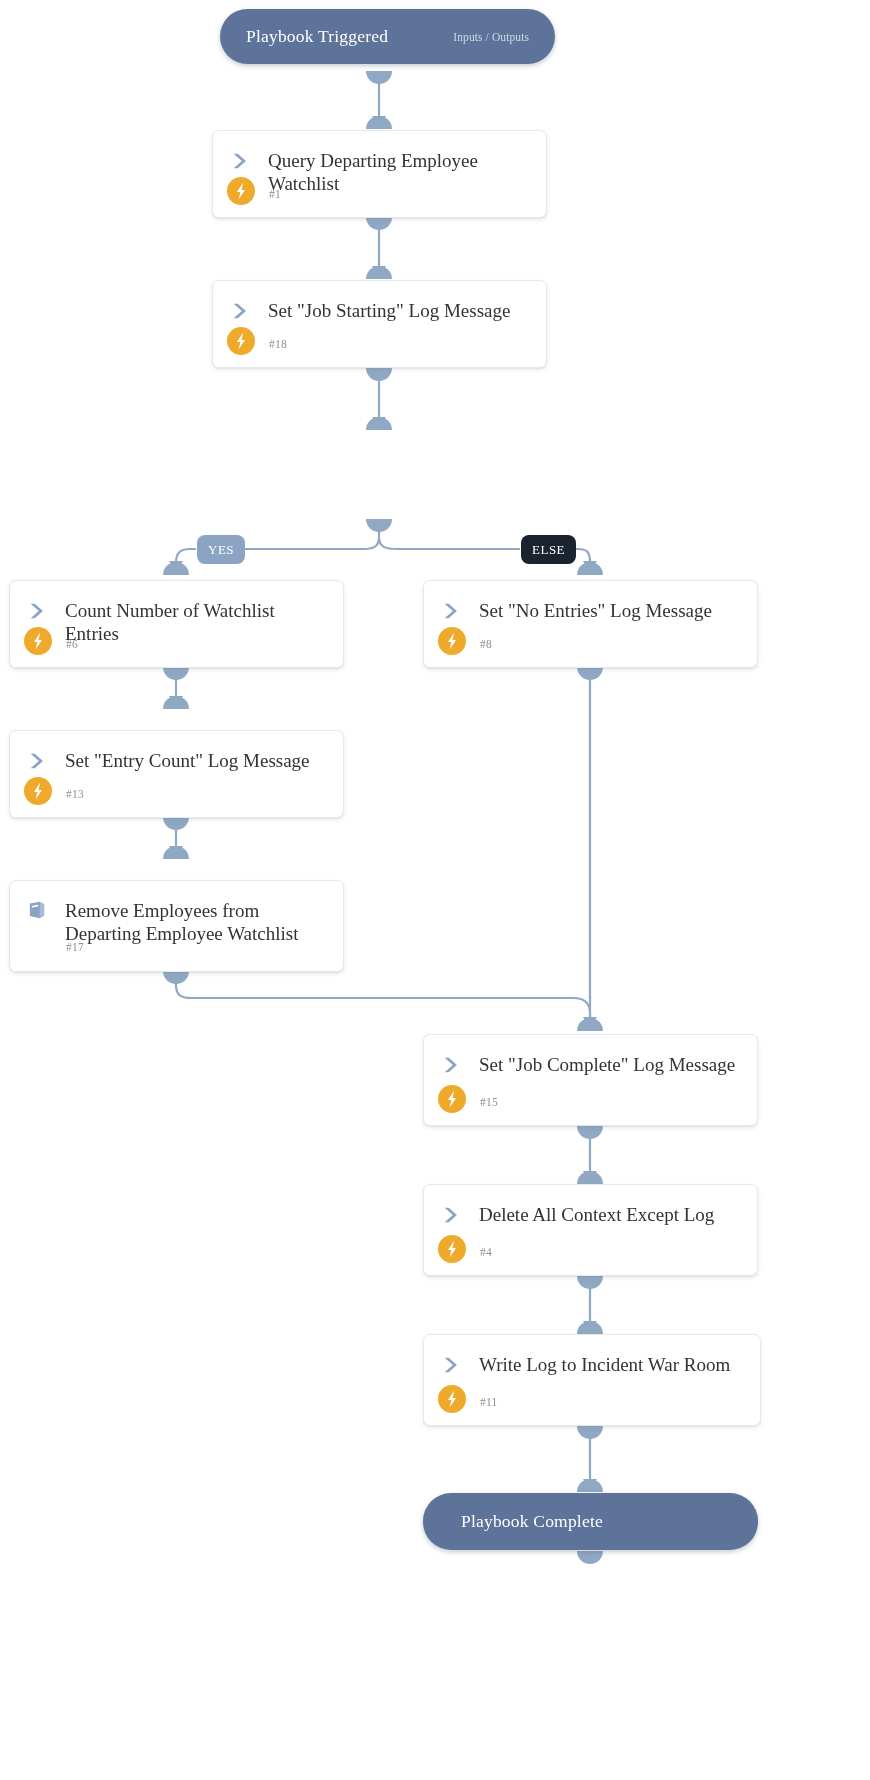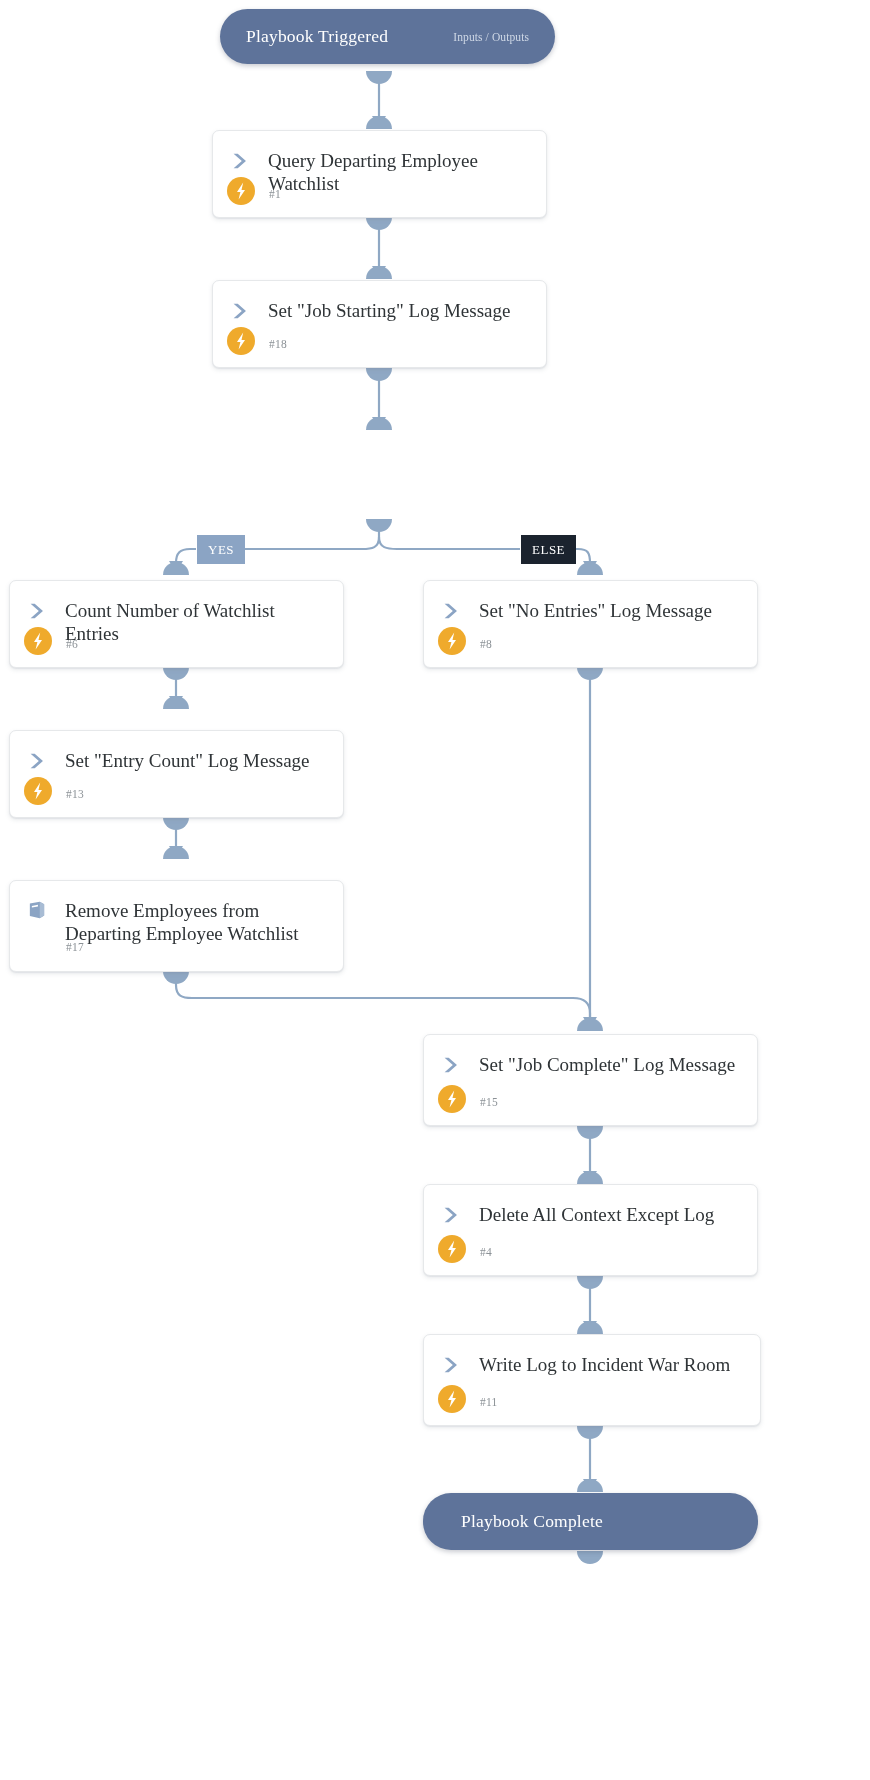--- a/index.html
+++ b/index.html
@@ -112,21 +112,21 @@
   .bolt-badge svg { display: block; }
 
   
   .branch-badge {
     position: absolute;
     z-index: 4;
     box-sizing: border-box;
     height: 29px;
     min-width: 43px;
     padding: 0 11px;
-    border-radius: 0;
+    border-radius: 8px;
     display: flex;
     align-items: center;
     justify-content: flex-end;
     font-size: 13px;
     letter-spacing: 0.5px;
     color: #ffffff;
   }
   .branch-badge.yes { background: #8ba4c4; }
   .branch-badge.els { background: #1b232e; }
 </style>

